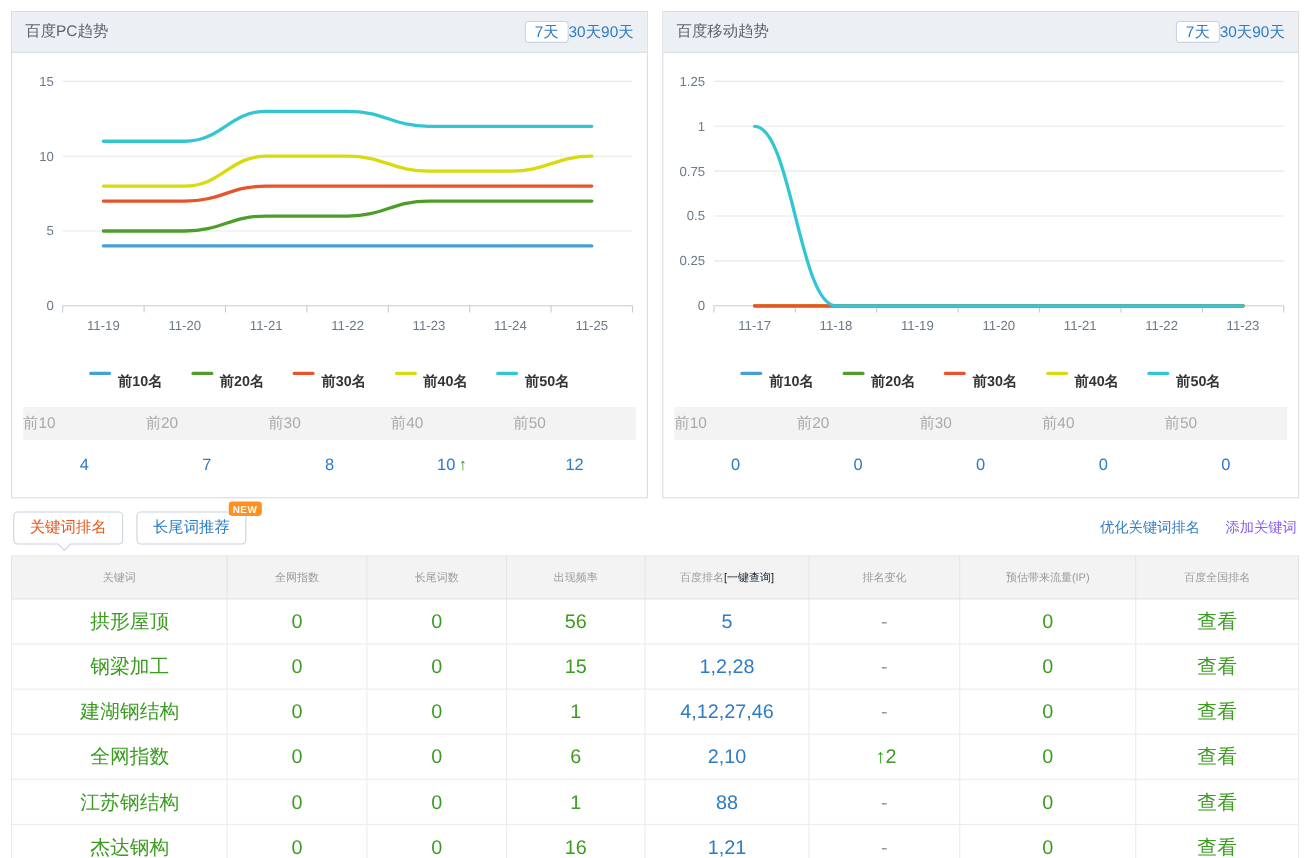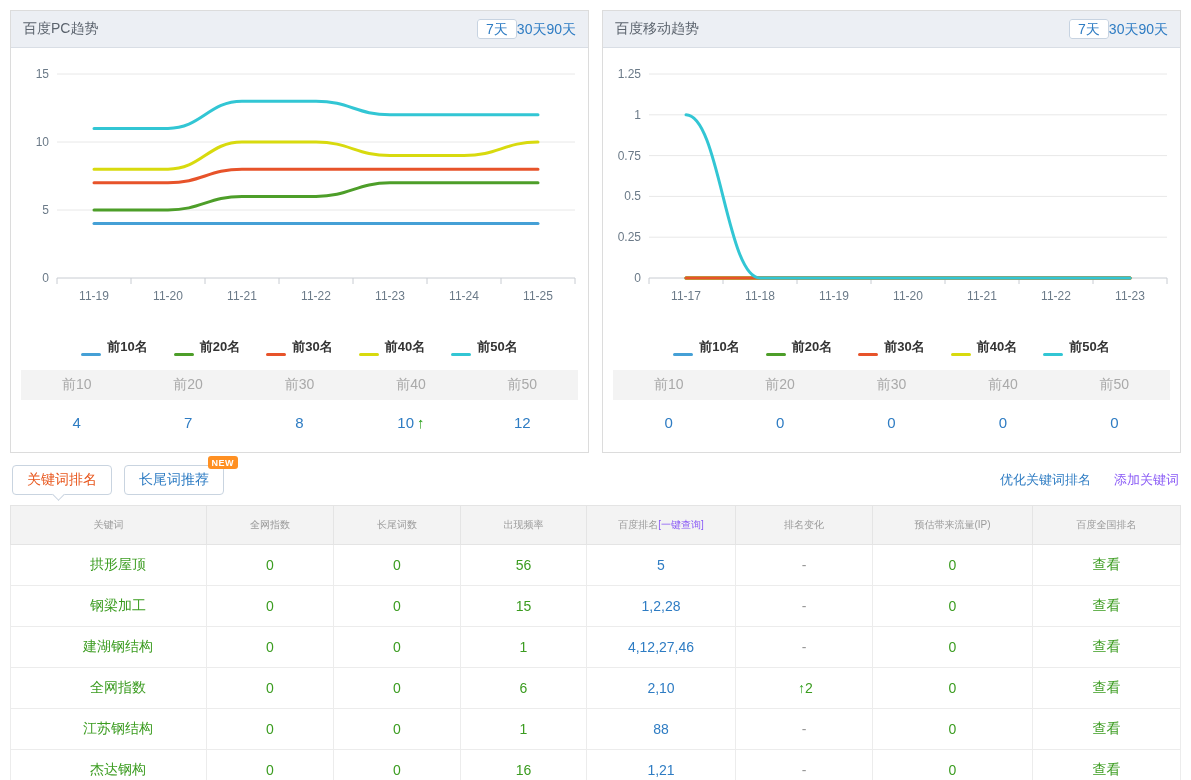--- a/index.html
+++ b/index.html
@@ -7,48 +7,48 @@
        font-family:"Liberation Sans","DejaVu Sans",sans-serif;color:#333}
   .wrap{padding:10px}
   .top-row{display:flex;gap:13px}
   .panel{flex:1;height:443px;border:1px solid #dcdcdc;box-sizing:border-box;background:#fff}
   .panel-header{background:#eceff4;border-bottom:1px solid #d9dee5;height:36px;display:flex;align-items:center;padding:0 12px}
   .panel-title{color:#5c646e;font-size:14px;flex:1}
   .range-btn{color:#2e7cc3;font-size:14px;cursor:pointer;line-height:22px}
   .range-btn.active{background:#fff;border:1px solid #c7d3e1;border-radius:3px;padding:1px 8px;margin-left:4px}
   svg.chart{display:block;width:100%;height:288px}
   .legend{display:flex;justify-content:center;gap:26px;height:22px;align-items:center}
-  .legend-item{display:flex;align-items:flex-end;gap:6px;font-size:13px;font-weight:bold;color:#333;cursor:pointer}
+  .legend-item{display:flex;align-items:flex-start;gap:6px;font-size:13px;font-weight:bold;color:#333;cursor:pointer}
   .legend-dash{width:20px;height:3px;border-radius:2px;display:inline-block}
   .sum-head{display:flex;background:#f3f3f3;margin:12px 10px 0;height:30px;align-items:center}
-  .sum-head span{flex:1;text-align:center;color:#a9a9a9;font-size:14px}
+  .sum-head span{flex:1;text-align:left;color:#a9a9a9;font-size:14px}
   .sum-vals{display:flex;margin:0 10px;height:44px;align-items:center}
   .sum-vals>span{flex:1;text-align:center;color:#2e7cc3;font-size:15px;cursor:pointer}
   .up-arrow{color:#2ca01c;font-weight:bold;margin-left:3px;font-style:normal}
   .kw-bar{display:flex;align-items:center;margin:12px 2px 10px;position:relative}
   .tab{position:relative;display:inline-block;border:1px solid #c9d4e0;border-radius:4px;background:#fff;
        padding:5px 14px;font-size:14px;margin-right:12px;cursor:pointer}
   .tab.active{color:#e8571d}
   .tab.blue{color:#2e7cc3}
   .caret{position:absolute;left:42%;bottom:-5px;width:8px;height:8px;background:#fff;
          border-right:1px solid #c9d4e0;border-bottom:1px solid #c9d4e0;transform:rotate(45deg);font-style:normal}
   .badge{position:absolute;top:-10px;right:-15px;background:#ff9022;color:#fff;font-size:9px;font-weight:bold;
          padding:2px 4px 1px;border-radius:3px;letter-spacing:.5px;font-style:normal}
   .kw-actions{margin-left:auto;font-size:13px}
   .kw-actions .blue{color:#2e7cc3;margin-left:14px;cursor:pointer}
   .kw-actions .orange{color:#8b5cf6;margin-left:23px;cursor:pointer}
   table.kw{width:100%;border-collapse:collapse;table-layout:fixed}
   table.kw th{background:#f3f3f3;color:#9b9b9b;font-weight:normal;font-size:10px;height:36px;border:1px solid #e4e4e4}
-  table.kw td{height:38px;text-align:center;font-size:14px;border:1px solid #ececec;background:#fff}
+  table.kw td{height:38px;text-align:center;font-size:18px;border:1px solid #ececec;background:#fff}
   td.kw-name{text-align:left;padding-left:20px}
   .green{color:#3b9c20}
   .bluelink{color:#2e7cc3;cursor:pointer}
   .dash{color:#999}
   .view{color:#3b9c20;cursor:pointer}
-  .orange-sub{color:#8b5cf6;cursor:pointer}
+  .orange-sub{color:#0f172a;cursor:pointer}
 </style>
 </head>
 <body>
 
 <div class="wrap">
 
   <div class="top-row">
 
     <div class="panel">
       <div class="panel-header">

